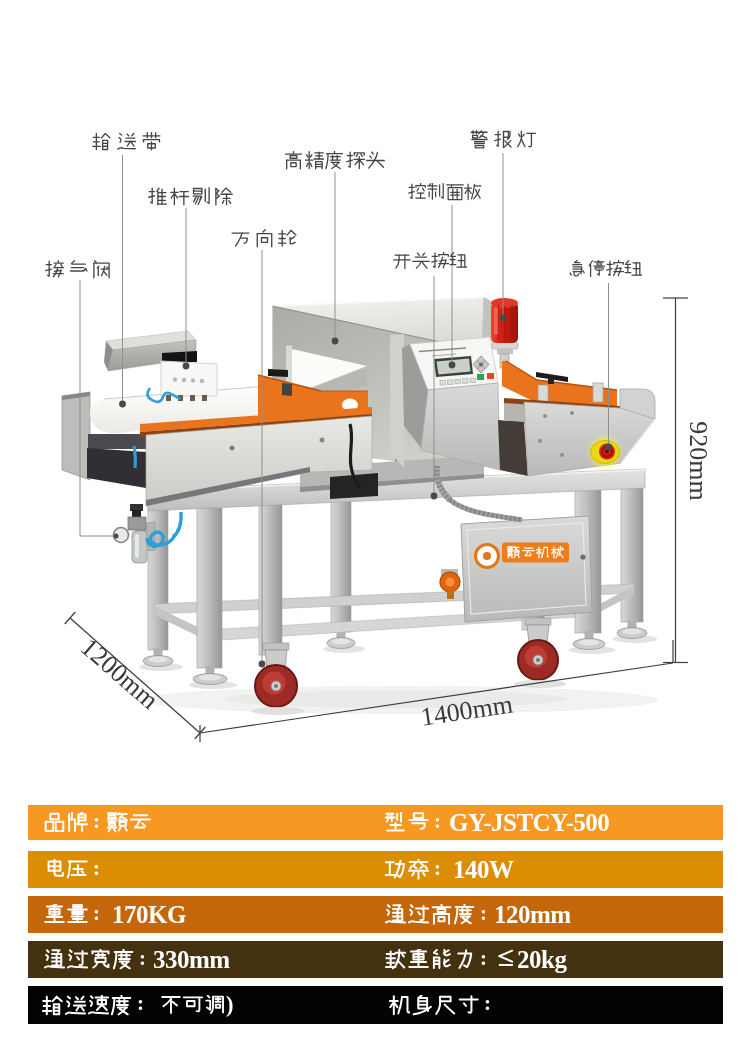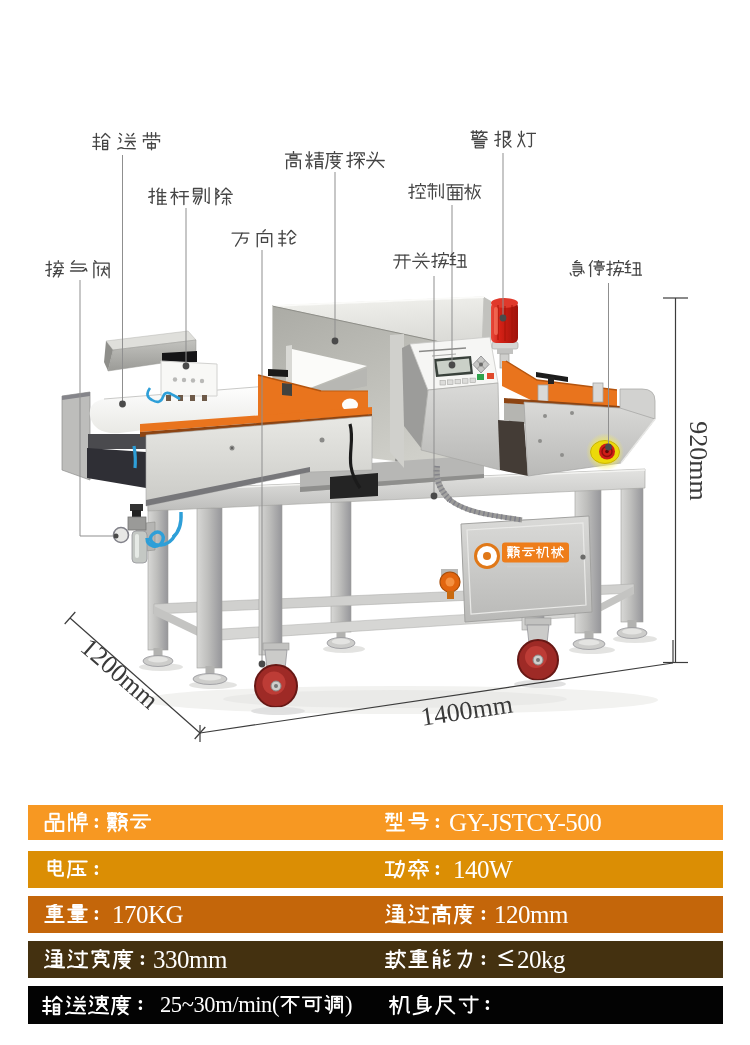--- a/index.html
+++ b/index.html
@@ -2,21 +2,21 @@
 <html><head><meta charset="utf-8"><style>
 *{margin:0;padding:0;box-sizing:border-box}
 body{width:750px;height:1045px;background:#fff;position:relative;overflow:hidden;font-family:"Liberation Serif",serif}
 svg.cg,svg.cw{display:block;fill:none;stroke-linecap:round;stroke-linejoin:round}
 svg.cg{stroke:#454545;stroke-width:7}
 svg.cw{stroke:#ffffff;stroke-width:9.5}
 .lbl{position:absolute;display:flex}
 .row{position:absolute;left:28px;width:695px}
 .cell{position:absolute;top:0;height:100%;display:flex;align-items:center}
 .cl{font-size:21px;color:#fff;margin:0 13px 3px 3px;font-weight:bold}
-.lv{font-size:25px;color:#fff;letter-spacing:-0.5px;white-space:pre;font-weight:normal}
+.lv{font-size:25px;color:#fff;letter-spacing:-0.5px;white-space:pre;font-weight:bold}
 .s5 .lv{font-size:22.5px;letter-spacing:-0.4px}
 </style></head>
 <body>
 <svg width="0" height="0" style="position:absolute">
     <symbol id="g0" viewBox="0 0 100 100">
       <path d="M6 28 H40"></path>
       <path d="M23 8 V92"></path>
       <path d="M8 52 H38"></path>
       <path d="M4 76 H44"></path>
       <path d="M50 30 L70 8 L94 30"></path>
@@ -1095,21 +1095,20 @@
       </svg>
       <svg class="cw" style="width:21px;height:21px;margin-right:2px">
         <use href="#g49"></use>
       </svg>
       <svg class="cw" style="width:21px;height:21px;margin-right:2px">
         <use href="#g15"></use>
       </svg>
       <span class="cl">:</span>
     </div>
     <div class="cell s5" style="left:132px">
-      <span class="lv">25~30m/min(</span>
       <svg class="cw" style="width:20px;height:20px;margin:0 1px">
         <use href="#g54"></use>
       </svg>
       <svg class="cw" style="width:20px;height:20px;margin:0 1px">
         <use href="#g55"></use>
       </svg>
       <svg class="cw" style="width:20px;height:20px;margin:0 1px">
         <use href="#g56"></use>
       </svg>
       <span class="lv">)</span>

